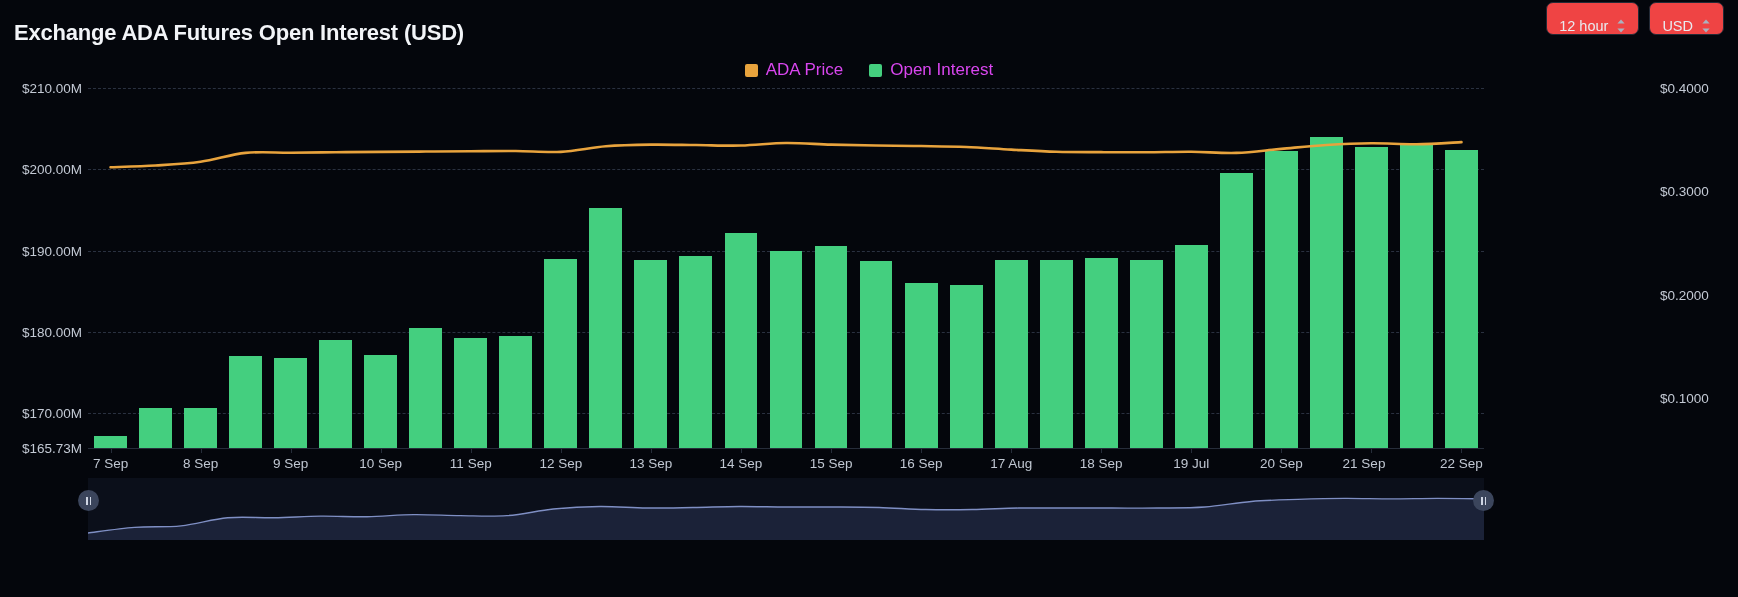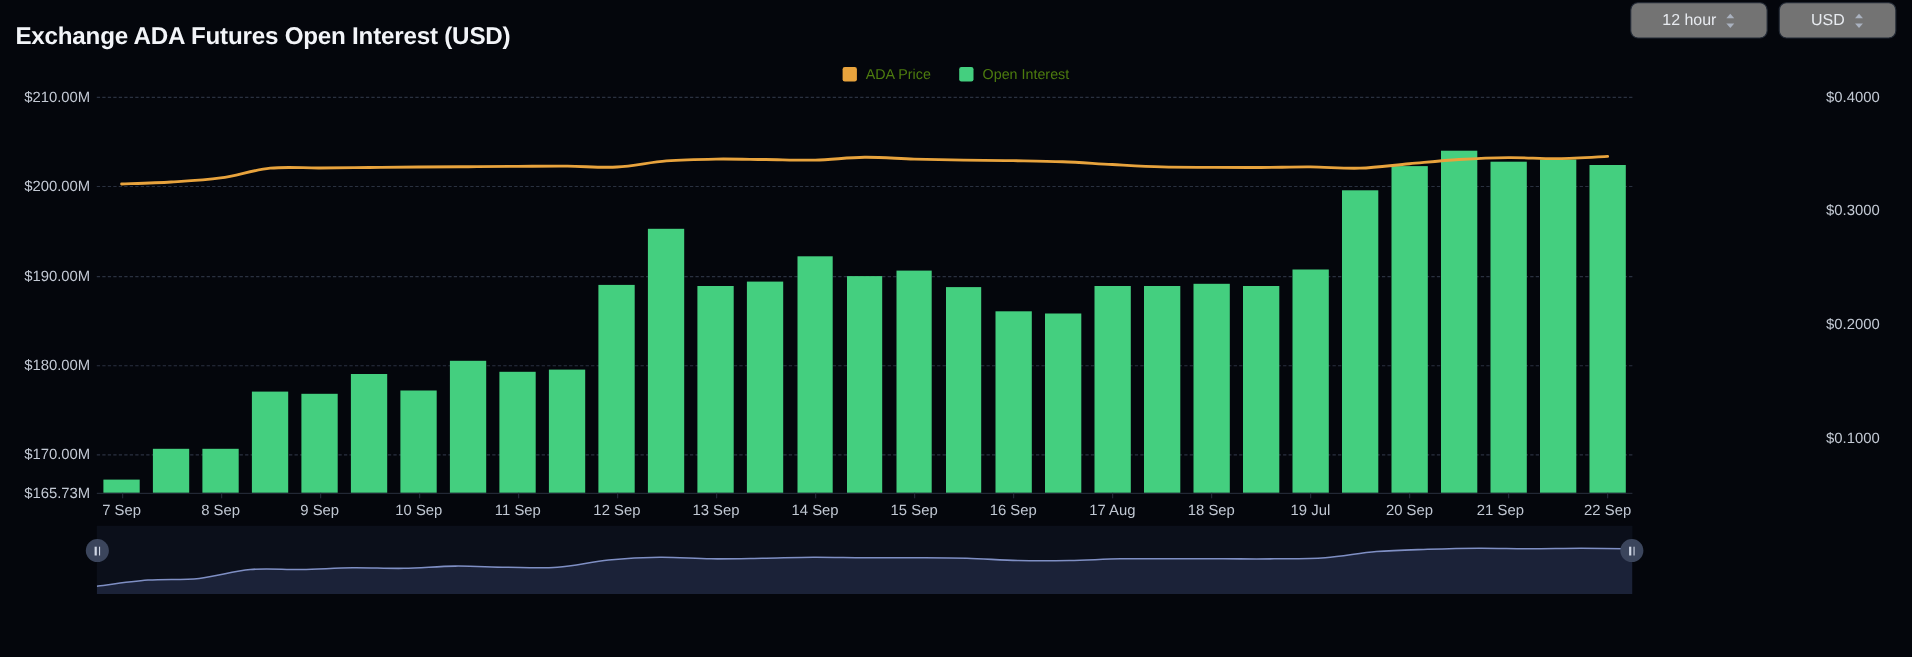--- a/index.html
+++ b/index.html
@@ -24,42 +24,42 @@
     position: absolute; left: 14px; top: 20px;
     font-size: 22px; font-weight: bold;
     color: #f2f4f8; letter-spacing: -0.2px;
     white-space: nowrap;
   }
   .controls {
     position: absolute; right: 14px; top: 2px;
     display: flex; gap: 10px; align-items: center;
   }
   .selector {
-    display: flex; align-items: center; gap: 8px;
-    height: 33px; padding: 0 28px;
+    display: flex; align-items: flex-end; gap: 8px;
+    height: 33px; padding: 0 12px;
     border: 1px solid #232a36;
     border-radius: 7px;
-    background: #737373;
+    background: #ef4444;
     color: #e8ebf0; font-size: 14.5px;
     cursor: pointer; white-space: nowrap;
   }
   .updown {
     display: inline-flex; flex-direction: column;
     justify-content: center; align-items: center;
     line-height: 0.62; font-size: 10px; color: #aab2c0;
   }
 
   
   .legend {
     position: absolute; left: 0; top: 60px; width: 1738px;
     display: flex; justify-content: center; align-items: center; gap: 26px;
   }
   .legend-item { display: flex; align-items: center; gap: 8px; cursor: pointer; }
   .legend-swatch { width: 13px; height: 13px; border-radius: 2px; }
-  .legend-label { font-size: 13px; color: #4d7c0f; }
+  .legend-label { font-size: 17px; color: #d946ef; }
 
   
   .plot-wrap {
     position: absolute; left: 0; top: 88px;
     width: 1738px; height: 360px;
   }
   .axis-left, .axis-right {
     position: absolute; top: 0; height: 360px; width: 86px;
   }
   .axis-left { left: 0; }

